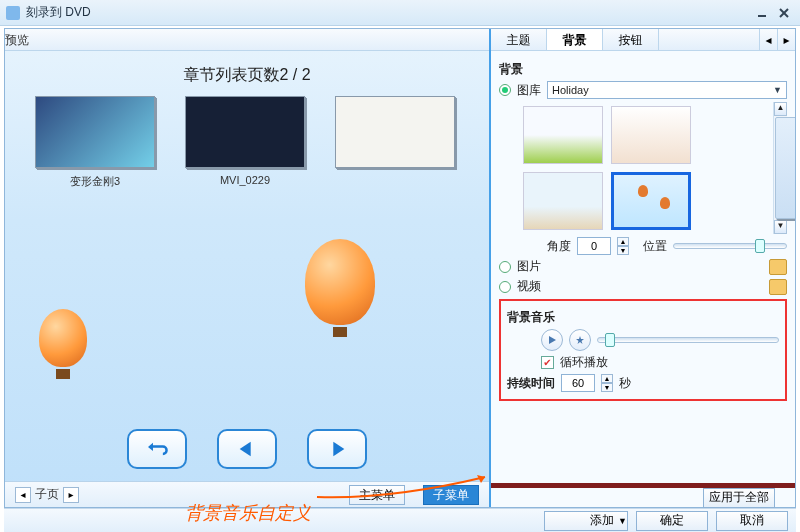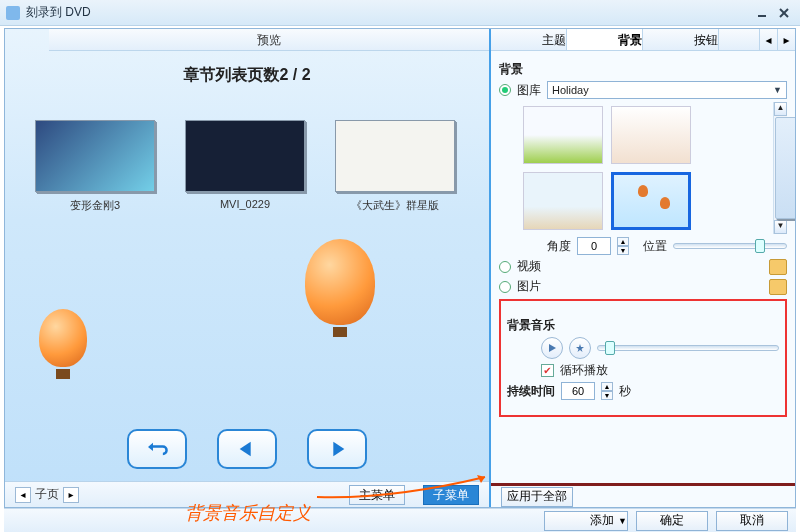--- a/index.html
+++ b/index.html
@@ -10,24 +10,24 @@
 .titlebar .logo { width: 14px; height: 14px; border-radius: 2px; background: #7fb8ec; margin-right: 6px; }
 .titlebar .spacer { flex: 1; }
 .winbtn { width: 20px; height: 16px; margin-left: 2px; display: flex; align-items: center; justify-content: center; color: #456; cursor: pointer; }
 .winbtn svg { width: 12px; height: 12px; stroke: #345; stroke-width: 2; fill: none; }
 
 
 .main { display: flex; height: 480px; border: 1px solid #8fb6da; margin: 2px 4px 0 4px; background: #fff; }
 
 
 .leftcol { width: 486px; display: flex; flex-direction: column; background: linear-gradient(#e8f4fd 0%,#cfe8fb 40%,#bfe0fa 100%); border-right: 2px solid #46a0e8; position: relative; }
-.prevhdr { height: 22px; text-align: center; font-size: 12px; color: #333; background: linear-gradient(#f8fbfe,#e3effb); border-bottom: 1px solid #bcd6ec; line-height: 22px; margin-left: 44px; }
-.pagetitle { text-align: center; font-size: 16px; font-weight: bold; color: #222; margin: 14px 0 10px; }
+.prevhdr { height: 22px; font-size: 12px; color: #333; background: linear-gradient(#f8fbfe,#e3effb); border-bottom: 1px solid #bcd6ec; line-height: 22px; }
+.pagetitle { text-align: center; font-size: 16px; font-weight: normal; color: #222; margin: 14px 0 10px; }
 .thumbs { display: flex; flex-wrap: wrap; gap: 28px 30px; padding: 0 30px; }
-.thumbcell { width: 120px; margin-top: 24px; }
+.thumbcell { width: 120px; }
 .thumb { width: 120px; height: 72px; border: 1px solid #89a; background: #fff; position: relative; box-shadow: 1px 1px 0 #89a, 2px 2px 0 #89a; }
 .thumb.dark { background: #162036; }
 .thumb.light { background: #f4f4f0; }
 .tlabel { text-align: center; font-size: 11px; color: #333; margin-top: 6px; white-space: nowrap; overflow: hidden; }
 
 .balloon { position: absolute; }
 .balloon .env { width: 56px; height: 70px; background: radial-gradient(circle at 35% 30%, #ffd7a0, #ff9a3c 55%, #d8641a); border-radius: 50% 50% 45% 45%; }
 .balloon .bask { width: 14px; height: 10px; background: #7a4a1e; margin: 2px auto 0; }
 .b1 { left: 300px; top: 210px; }
 .b1 .env { width: 70px; height: 86px; }
@@ -44,21 +44,21 @@
 .smbtn { width: 16px; height: 16px; border: 1px solid #9cb9d6; background: #fff; font-size: 10px; line-height: 1; display: flex; align-items: center; justify-content: center; cursor: pointer; }
 .tabbtn { min-width: 56px; height: 20px; border: 1px solid #8fb3d6; background: linear-gradient(#fefefe,#e6f0fa); font-size: 12px; text-align: center; line-height: 18px; cursor: pointer; }
 .tabbtn.active { background: #2a86d6; color: #fff; border-color: #1a6fbc; }
 
 .anno { position: absolute; left: 180px; bottom: -18px; font-size: 18px; color: #ff5a00; font-style: italic; font-family: Liberation Mono, monospace; }
 .anno-arrow { position: absolute; left: 310px; bottom: 6px; width: 180px; height: 30px; }
 
 
 .rightcol { flex: 1; display: flex; flex-direction: column; background: #f6fbff; }
 .tabstrip { height: 22px; display: flex; align-items: stretch; background: linear-gradient(#f8fbfe,#e3effb); border-bottom: 1px solid #bcd6ec; font-size: 12px; }
-.tab { width: 76px; border-right: 1px solid #bcd6ec; text-align: right; line-height: 22px; cursor: pointer; }
+.tab { width: 56px; border-right: 1px solid #bcd6ec; text-align: center; line-height: 22px; cursor: pointer; }
 .tab.active { background: #fff; font-weight: bold; }
 .tabarrow { width: 18px; line-height: 22px; text-align: center; border-left: 1px solid #bcd6ec; cursor: pointer; }
 .panelbody { padding: 6px 8px; font-size: 12px; color: #222; flex: 1; overflow: hidden; }
 .secthdr { font-weight: bold; margin: 4px 0 2px; }
 .row { display: flex; align-items: center; gap: 6px; margin: 3px 0; }
 .radio { width: 12px; height: 12px; border: 1px solid #5a7; border-radius: 50%; background: #fff; display: inline-flex; align-items: center; justify-content: center; cursor: pointer; }
 .radio.checked::after { content: ""; width: 6px; height: 6px; background: #2c7; border-radius: 50%; }
 .dropdown { flex: 1; height: 18px; border: 1px solid #8fb3d6; background: #fff; display: flex; align-items: center; padding: 0 4px; font-size: 11px; justify-content: space-between; cursor: pointer; }
 .dropdown .dd { color: #345; font-size: 9px; }
 .swgrid { display: flex; flex-wrap: wrap; gap: 8px; padding: 4px 2px 4px 24px; }
@@ -72,26 +72,26 @@
 .sw.field { background: linear-gradient(#f7faff 50%,#9fcf4e); }
 .colorrow { display: flex; gap: 6px; align-items: center; }
 .colbox { width: 64px; height: 18px; border: 1px solid #678; position: relative; cursor: pointer; }
 .colbox::after { content: "▾"; position: absolute; right: 2px; top: 1px; font-size: 10px; color: #345; }
 .angle input, .numbox { width: 34px; height: 18px; border: 1px solid #8fb3d6; text-align: center; font-size: 11px; }
 .spin { display: inline-flex; flex-direction: column; }
 .spin button { width: 12px; height: 9px; font-size: 7px; line-height: 1; border: 1px solid #9cb9d6; background: #f4f9fe; cursor: pointer; padding: 0; }
 .slider { flex: 1; height: 6px; background: linear-gradient(#cfe0f0,#fff); border: 1px solid #a9c3dc; border-radius: 3px; position: relative; }
 .slider .handle { position: absolute; top: -5px; width: 10px; height: 14px; background: #dff; border: 1px solid #5aa; border-radius: 2px; }
 .browse { width: 18px; height: 16px; background: #f6c96a; border: 1px solid #c79a36; border-radius: 2px; cursor: pointer; }
-.music { border: 2px solid #e33; padding: 12px 6px; margin-top: 4px; }
+.music { border: 2px solid #e33; padding: 4px 6px; margin-top: 4px; }
 .txtfield { flex: 1; height: 18px; border: 1px solid #8fb3d6; background: #fff; font-size: 10px; padding: 0 3px; line-height: 18px; white-space: nowrap; overflow: hidden; }
 .play, .stop { width: 22px; height: 22px; border: 1px solid #9cb9d6; border-radius: 50%; background: linear-gradient(#fff,#e4eefb); display: flex; align-items: center; justify-content: center; cursor: pointer; }
 .play svg, .stop svg { width: 10px; height: 10px; fill: #4a79b0; }
 .chk { width: 13px; height: 13px; border: 1px solid #6a9; background: #fff; display: inline-flex; align-items: center; justify-content: center; font-size: 10px; color: #d33; cursor: pointer; }
-.rightbar { height: 24px; border-top: 3px solid #7f1d1d; display: flex; align-items: center; padding: 0 10px; }
+.rightbar { height: 24px; border-top: 5px solid #7f1d1d; display: flex; justify-content: flex-end; align-items: center; padding: 0 20px; }
 .btn { min-width: 72px; height: 20px; border: 1px solid #8fb3d6; background: linear-gradient(#fefefe,#e6f0fa); font-size: 12px; cursor: pointer; }
 
 
 .footer { height: 24px; display: flex; justify-content: flex-end; align-items: center; gap: 8px; padding: 0 8px; border-top: 1px solid #c5d9ec; background: linear-gradient(#f4f9fe,#e2effb); margin: 0 4px; }
 .dropbtn { min-width: 64px; height: 20px; border: 1px solid #8fb3d6; background: linear-gradient(#fefefe,#e6f0fa); font-size: 12px; display: inline-flex; align-items: center; justify-content: center; gap: 4px; cursor: pointer; padding-left: 45px; }
 .dropbtn .dd { font-size: 9px; }
 
 
 .vscroll { width: 14px; background: #eef4fb; border-left: 1px solid #cfe0f0; display: flex; flex-direction: column; }
 .vscroll .sbtn { height: 14px; border: 1px solid #a9c3dc; background: linear-gradient(#fff,#dceafa); font-size: 8px; text-align: center; cursor: pointer; }
@@ -129,21 +129,20 @@
       <div class="thumbcell">
         <div class="thumb" style="background:linear-gradient(135deg,#2e4a80,#73cfe8)"></div>
         <div class="tlabel">变形金刚3</div>
       </div>
       <div class="thumbcell">
         <div class="thumb dark"></div>
         <div class="tlabel">MVI_0229</div>
       </div>
       <div class="thumbcell">
         <div class="thumb light"></div>
-        <div class="tlabel">《大武生》群星版</div>
       </div>
     </div>
 
     <div class="balloon b1">
         <div class="env"></div>
         <div class="bask"></div>
       </div>
     <div class="balloon b2">
         <div class="env"></div>
         <div class="bask"></div>
@@ -232,27 +231,27 @@
             <button>▼</button>
           </span>
         <span style="margin-left:8px">位置</span>
         <div class="slider">
             <div class="handle" style="left:72%"></div>
           </div>
       </div>
 
       <div class="row">
         <span class="radio"></span>
-        <span>视频</span>
+        <span>图片</span>
         <div style="flex:1"></div>
         <div class="browse"></div>
       </div>
       <div class="row">
         <span class="radio"></span>
-        <span>图片</span>
+        <span>视频</span>
         <div style="flex:1"></div>
         <div class="browse"></div>
       </div>
 
       <div class="music">
         <div class="secthdr">背景音乐</div>
         <div class="row" style="padding-left:34px">
           <div class="play">
               <svg viewBox="0 0 10 10">
                 <path d="M2 1v8l7-4z"></path>

